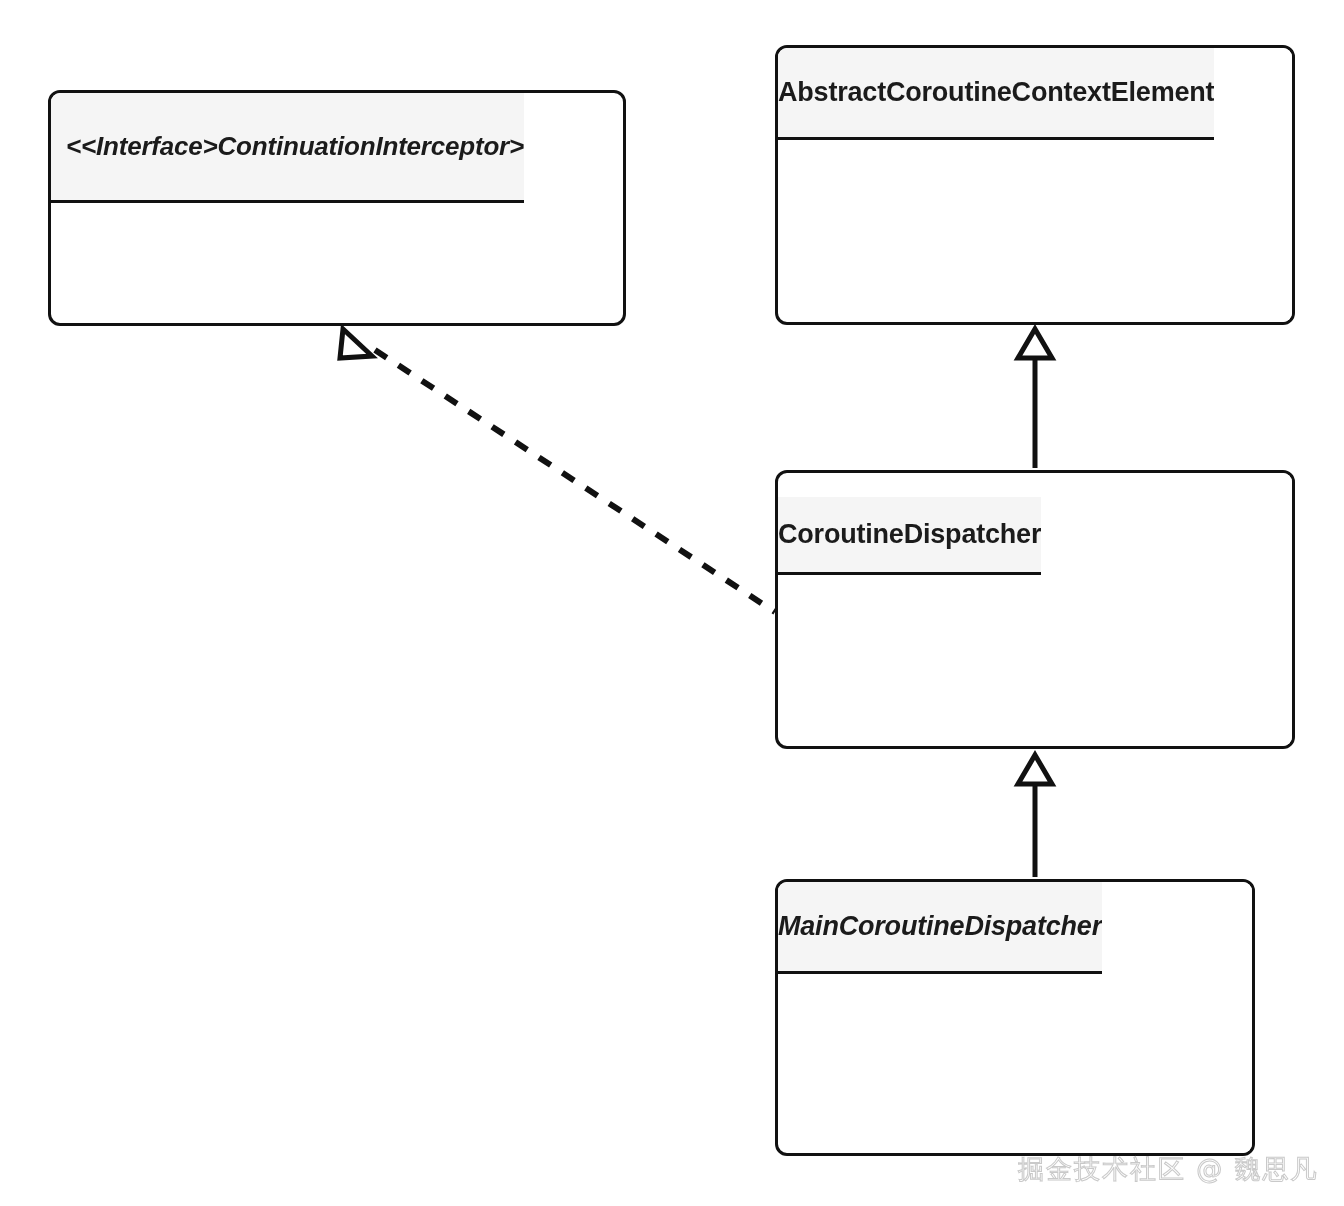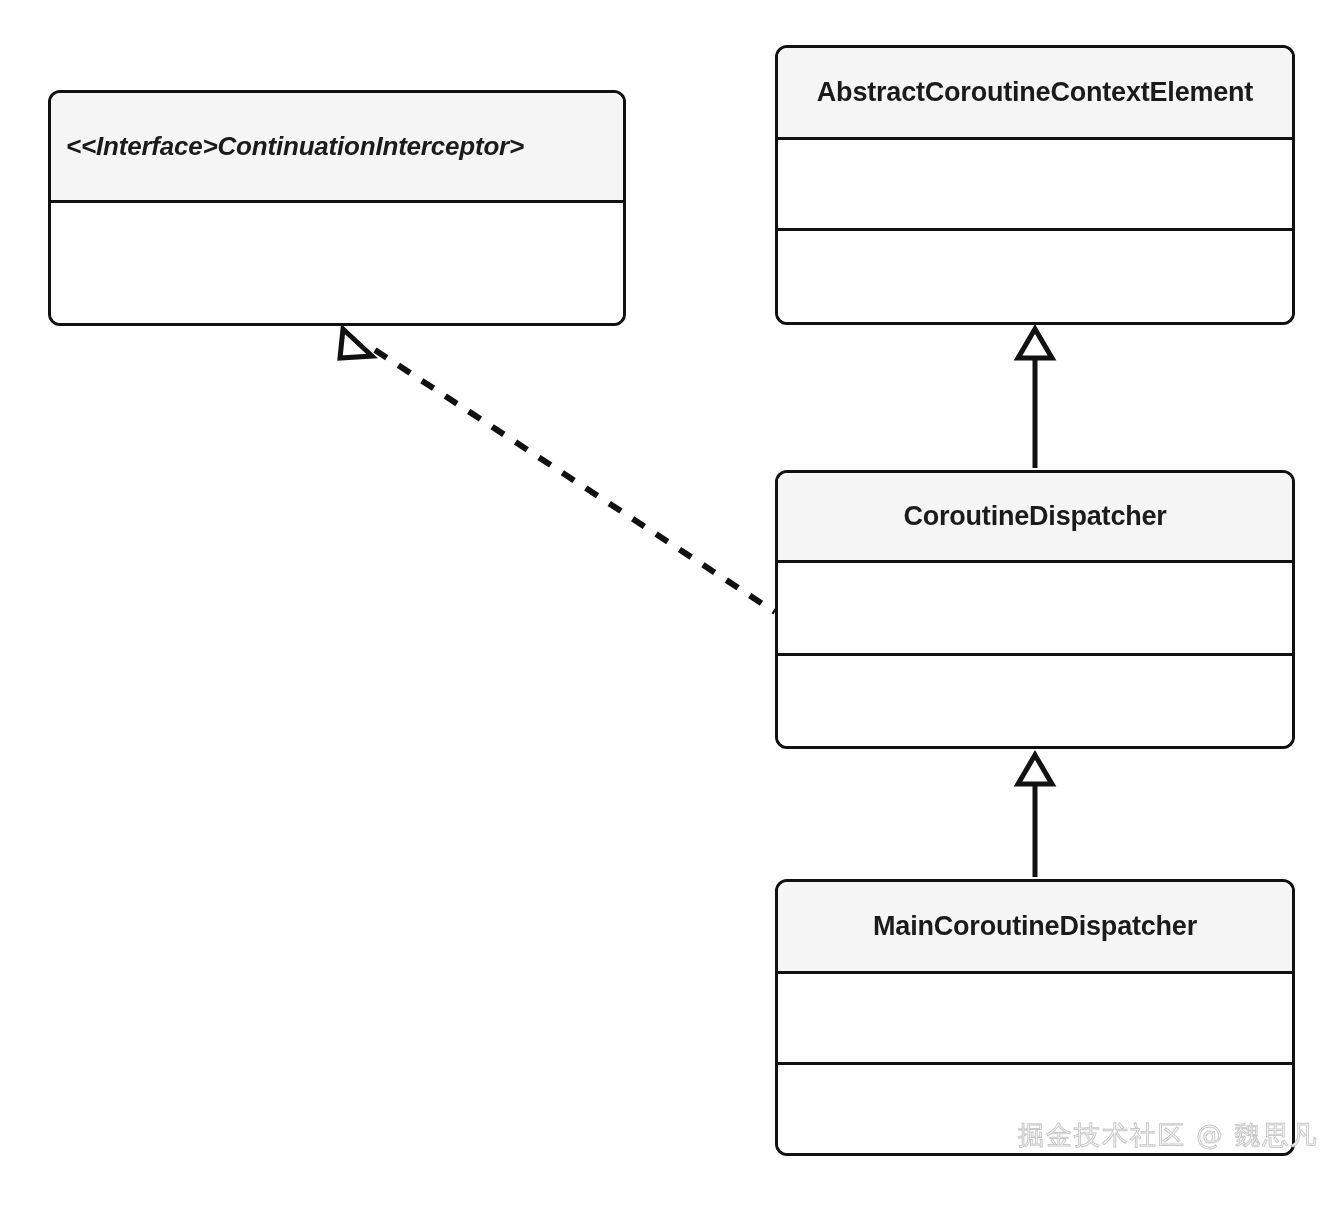--- a/index.html
+++ b/index.html
@@ -24,21 +24,21 @@
 
   
   .uml-box {
     position: absolute;
     box-sizing: border-box;
     border: 3px solid #111111;
     border-radius: 12px;
     background: #ffffff;
     overflow: hidden;
     display: flex;
-    flex-direction: column;
+    flex-direction: row;
   }
   .uml-title {
     background: #f5f5f5;
     display: flex;
     align-items: center;
     justify-content: center;
     border-bottom: 3px solid #111111;
     box-sizing: border-box;
     flex: none;
   }
@@ -80,34 +80,34 @@
 
   #box-abstract-coroutine-context-element {
     left: 775px; top: 45px; width: 520px; height: 280px;
   }
   #box-abstract-coroutine-context-element .uml-title { height: 92px; }
   #box-abstract-coroutine-context-element .uml-attrs { height: 91px; }
 
   #box-coroutine-dispatcher {
     left: 775px; top: 470px; width: 520px; height: 279px;
   }
-  #box-coroutine-dispatcher .uml-title { height: 90px; }
+  #box-coroutine-dispatcher .uml-title { height: 78px; margin-top: 24px; }
   #box-coroutine-dispatcher .uml-attrs { height: 93px; }
 
   #box-main-coroutine-dispatcher {
-    left: 775px; top: 879px; width: 520px; height: 277px;
+    left: 775px; top: 879px; width: 480px; height: 277px; font-style: italic;
   }
   #box-main-coroutine-dispatcher .uml-title { height: 92px; }
   #box-main-coroutine-dispatcher .uml-attrs { height: 91px; }
 
   
   #watermark {
     position: absolute;
     left: 1018px;
-    top: 1118px;
+    top: 1152px;
     font-size: 26px;
     color: #ffffff;
     -webkit-text-stroke: 1px #c9c9c9;
     letter-spacing: 2px;
     white-space: nowrap;
     font-family: "DejaVu Sans", sans-serif;
     pointer-events: none;
   }
 </style>
 </head>

